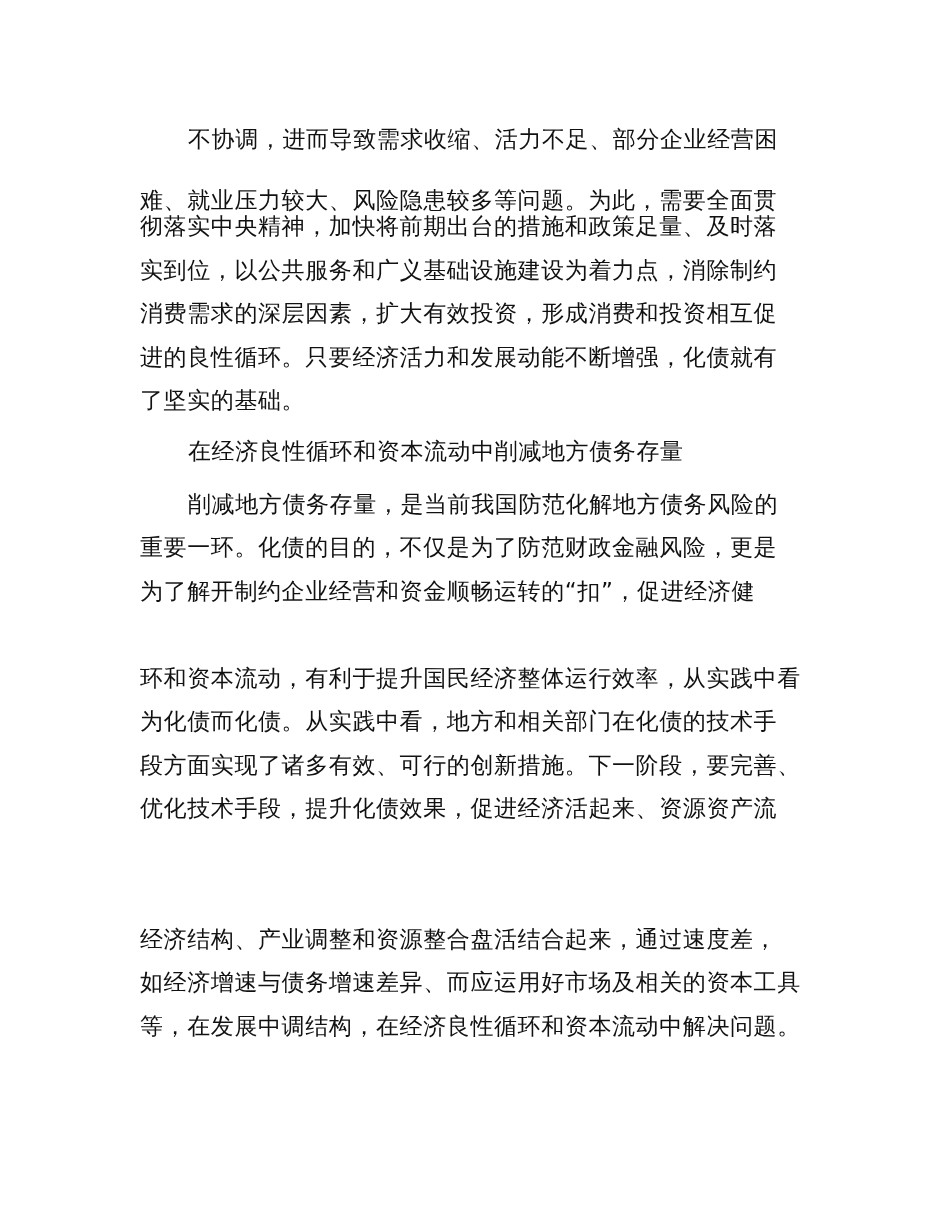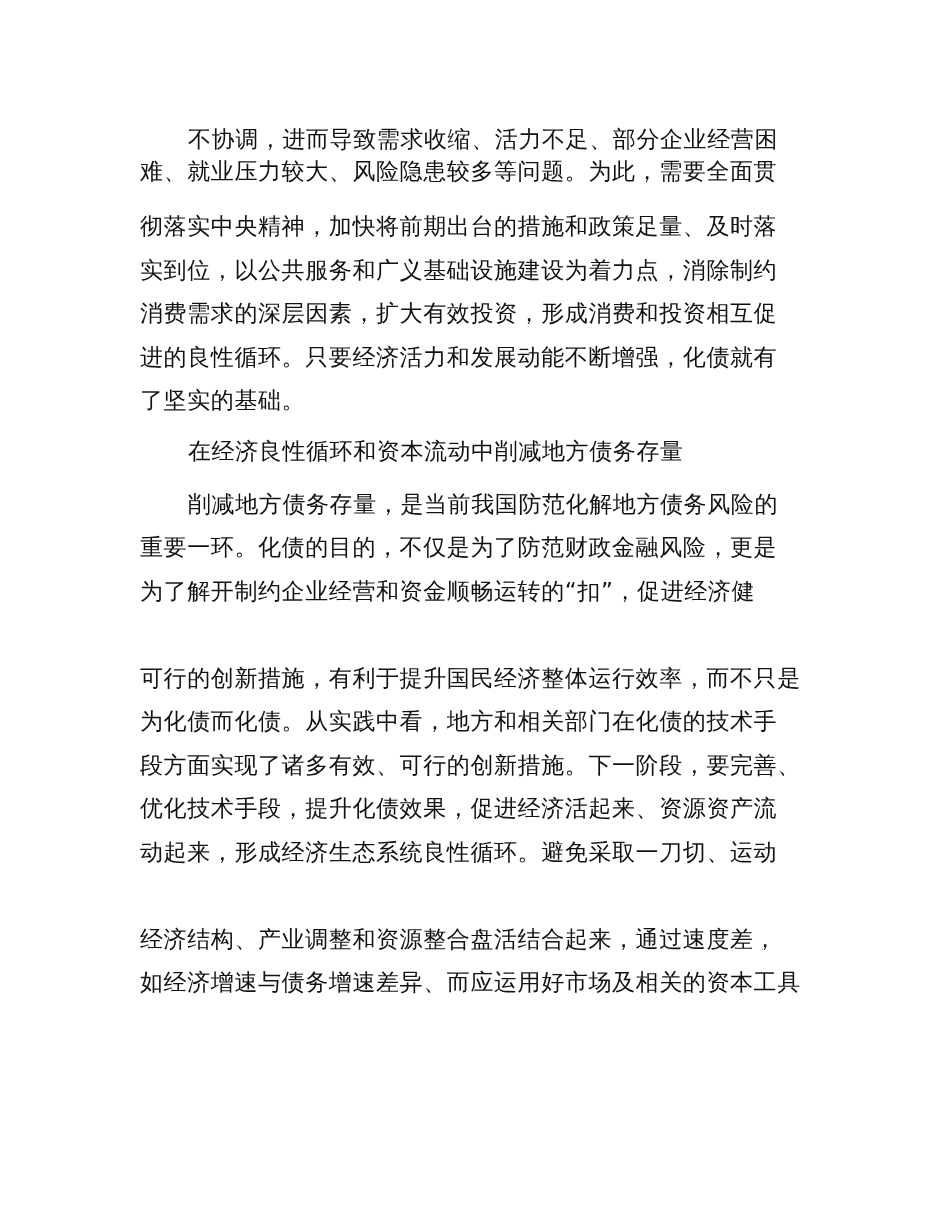--- a/index.html
+++ b/index.html
@@ -32,33 +32,33 @@
     letter-spacing: 0.6px;
   }
   .indent { left: 188px; }
 </style>
 </head>
 <body>
 
 <div class="page">
 
   <div class="line indent" style="top:124px">不协调，进而导致需求收缩、活力不足、部分企业经营困</div>
-  <div class="line" style="top:156px">难、就业压力较大、风险隐患较多等问题。为此，需要全面贯</div>
+  <div class="line" style="top:185px">难、就业压力较大、风险隐患较多等问题。为此，需要全面贯</div>
   <div class="line" style="top:211px">彻落实中央精神，加快将前期出台的措施和政策足量、及时落</div>
   <div class="line" style="top:255px">实到位，以公共服务和广义基础设施建设为着力点，消除制约</div>
   <div class="line" style="top:298px">消费需求的深层因素，扩大有效投资，形成消费和投资相互促</div>
   <div class="line" style="top:342px">进的良性循环。只要经济活力和发展动能不断增强，化债就有</div>
   <div class="line" style="top:385px">了坚实的基础。</div>
 
   <div class="line indent" style="top:436px">在经济良性循环和资本流动中削减地方债务存量</div>
 
   <div class="line indent" style="top:489px">削减地方债务存量，是当前我国防范化解地方债务风险的</div>
   <div class="line" style="top:532px">重要一环。化债的目的，不仅是为了防范财政金融风险，更是</div>
   <div class="line" style="top:576px">为了解开制约企业经营和资金顺畅运转的“扣”，促进经济健</div>
-  <div class="line" style="top:663px">可行的创新措施，有利于提升国民经济整体运行效率，而不只是</div>
+  <div class="line" style="top:663px">环和资本流动，有利于提升国民经济整体运行效率，从实践中看</div>
   <div class="line" style="top:706px">为化债而化债。从实践中看，地方和相关部门在化债的技术手</div>
   <div class="line" style="top:750px">段方面实现了诸多有效、可行的创新措施。下一阶段，要完善、</div>
   <div class="line" style="top:793px">优化技术手段，提升化债效果，促进经济活起来、资源资产流</div>
-  <div class="line" style="top:837px">动起来，形成经济生态系统良性循环。避免采取一刀切、运动</div>
   <div class="line" style="top:924px">经济结构、产业调整和资源整合盘活结合起来，通过速度差，</div>
   <div class="line" style="top:967px">如经济增速与债务增速差异、而应运用好市场及相关的资本工具</div>
+  <div class="line" style="top:1011px">等，在发展中调结构，在经济良性循环和资本流动中解决问题。</div>
 
 </div>
 
 </body></html>

